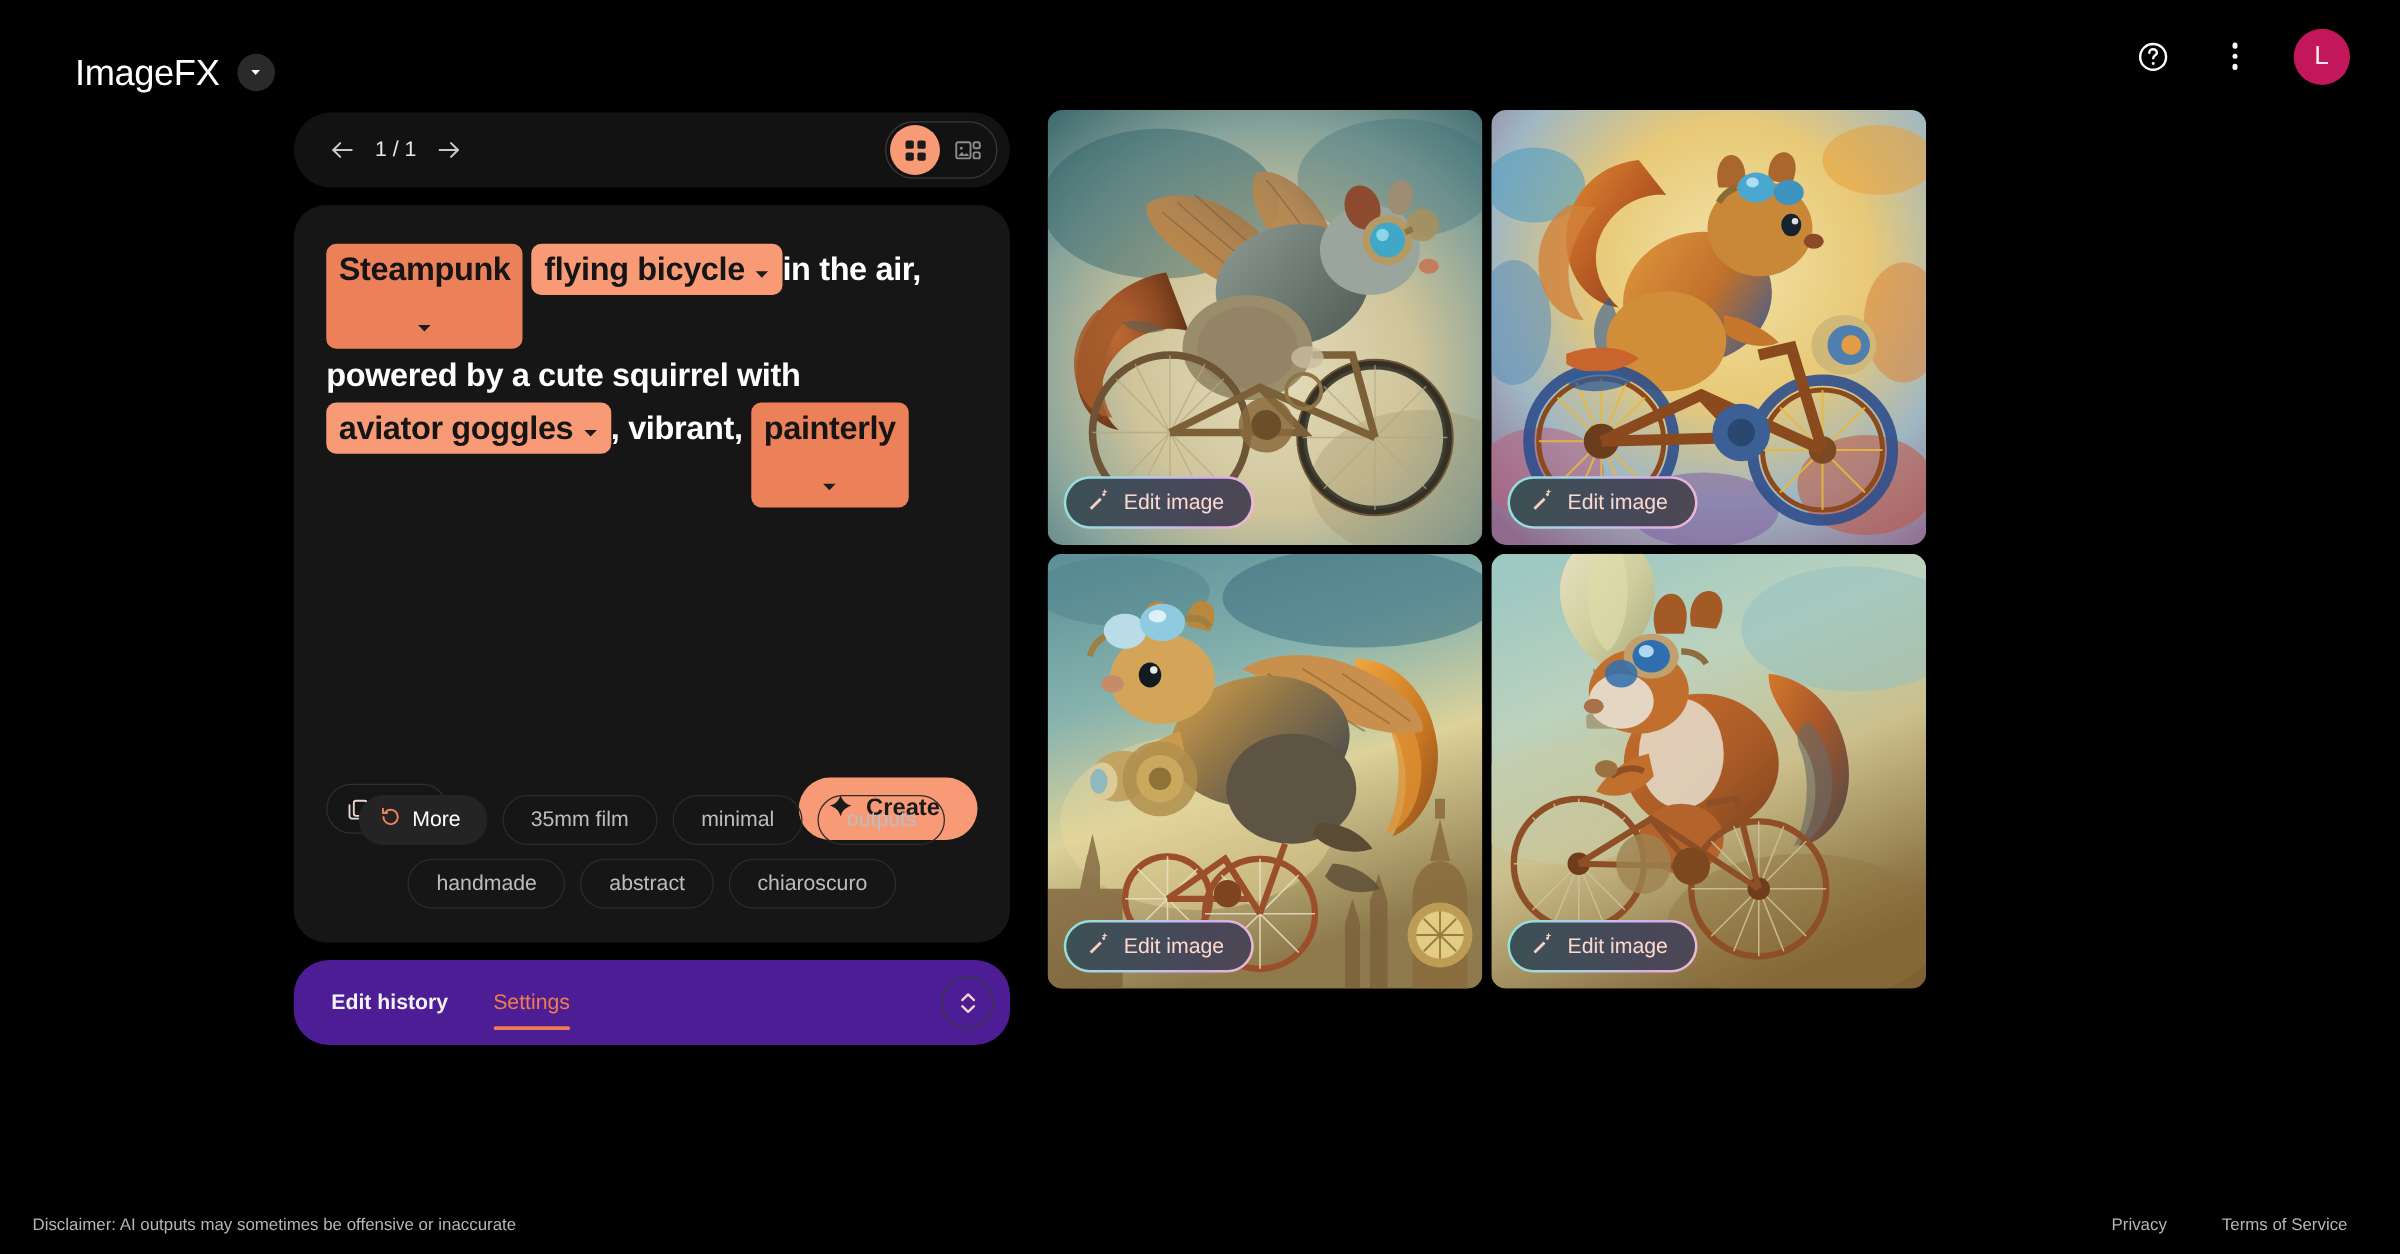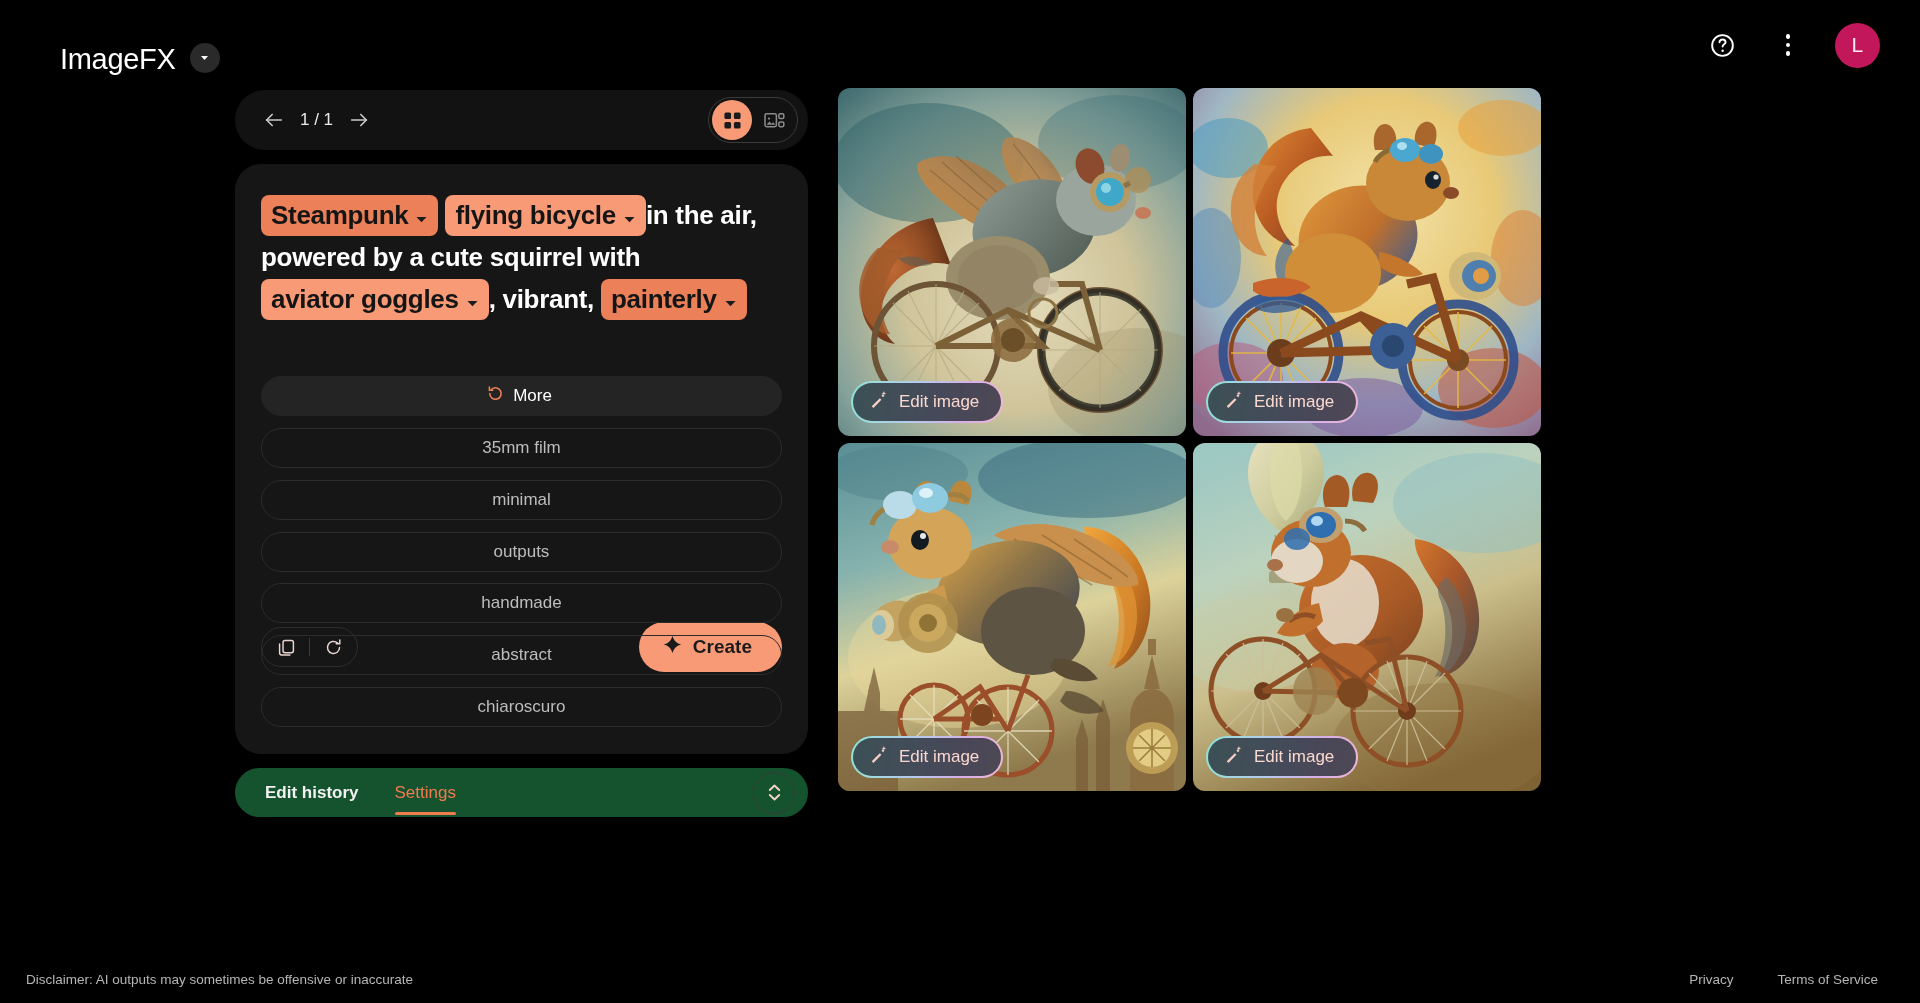--- a/index.html
+++ b/index.html
@@ -78,21 +78,21 @@
   .prompt-text {
     font-size: 26px; line-height: 42px; color: #ffffff; font-weight: 700;
     letter-spacing: -0.3px;
   }
   .chip {
     display: inline-flex; align-items: center; gap: 7px;
     border-radius: 8px; padding: 2px 10px 3px 10px;
     color: #151515; font-weight: 700; cursor: pointer;
     line-height: 36px;
   }
-  .chip.shade-a { background: #ec8059; }
+  .chip.shade-a { background: #ec8059; flex-direction: column; }
   .chip.shade-b { background: #f89a76; }
   .chip .cv { display: inline-block; }
 
   .prompt-actions {
     position: absolute; left: 26px; right: 26px; bottom: 82px;
     display: flex; align-items: center; justify-content: space-between;
   }
   .mini-pill {
     height: 40px; border-radius: 20px; border: 1px solid #2e2e2e;
     display: flex; align-items: center; gap: 0px; padding: 0 6px;
@@ -108,36 +108,35 @@
     color: #1b1b1b; font-size: 19px; font-weight: 700; cursor: pointer;
     font-family: "Liberation Sans", sans-serif;
   }
 
   .suggestions {
     position: absolute; left: 26px; right: 26px; bottom: 16px;
   }
   .sug-row {
     display: flex; justify-content: center; gap: 12px; margin-bottom: 11px;
     flex-wrap: nowrap;
-    flex-direction: column;
   }
   .sug-chip {
     height: 40px; border-radius: 20px; border: 1px solid #2b2b2b;
     display: flex; align-items: center; justify-content: center;
     padding: 0 22px; color: #bdbdbd; font-size: 17px; cursor: pointer;
     white-space: nowrap; background: transparent;
   }
   .sug-chip.more {
     background: #242424; border-color: #242424; color: #ffffff;
     gap: 9px; padding: 0 20px 0 16px;
   }
 
   .tabs-card {
-    margin-top: 14px; width: 573px; height: 49px; border-radius: 28px;
-    background: #14532d; position: relative;
+    margin-top: 14px; width: 573px; height: 68px; border-radius: 28px;
+    background: #4c1d95; position: relative;
     display: flex; align-items: center; padding: 0 14px 0 30px;
   }
   .tab {
     font-size: 17px; cursor: pointer; height: 56px; display: flex;
     align-items: center; position: relative; margin-right: 36px;
   }
   .tab.inactive { color: #f2f2f2; font-weight: 700; }
   .tab.active { color: #f07b4e; font-weight: 400; }
   .tab.active::after {
     content: ""; position: absolute; left: 0; right: 0; bottom: 6px;

